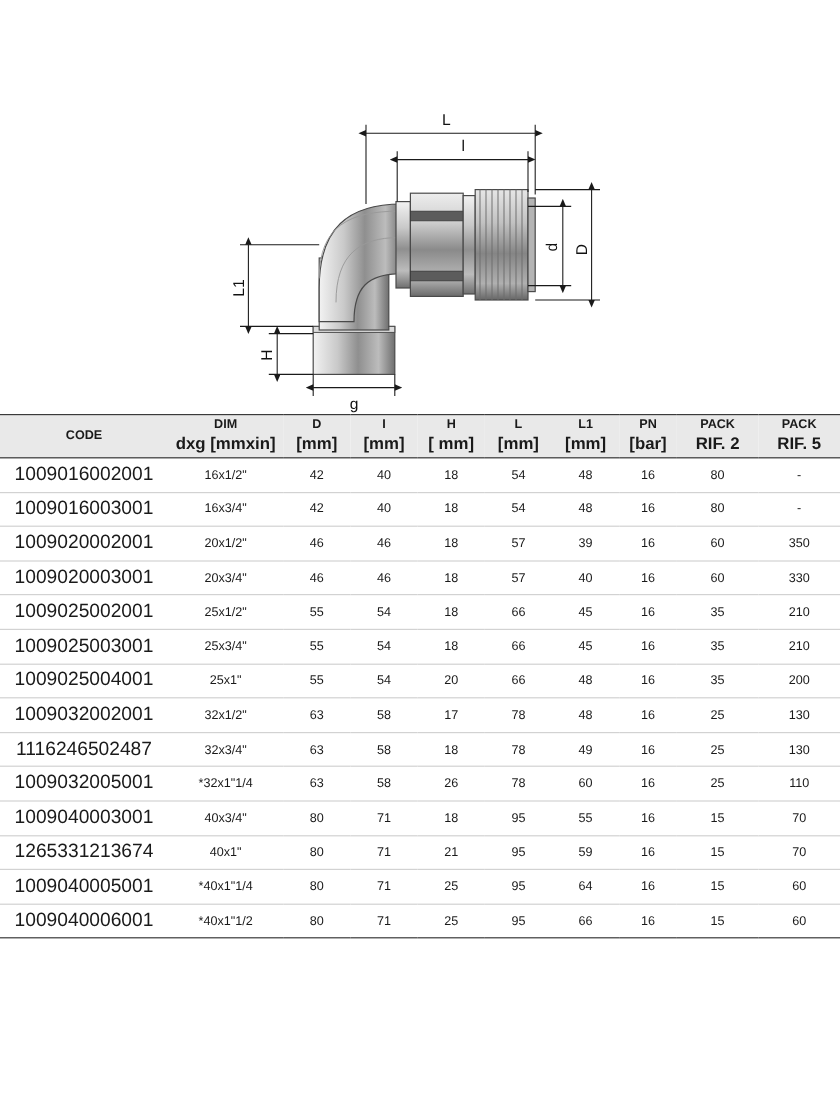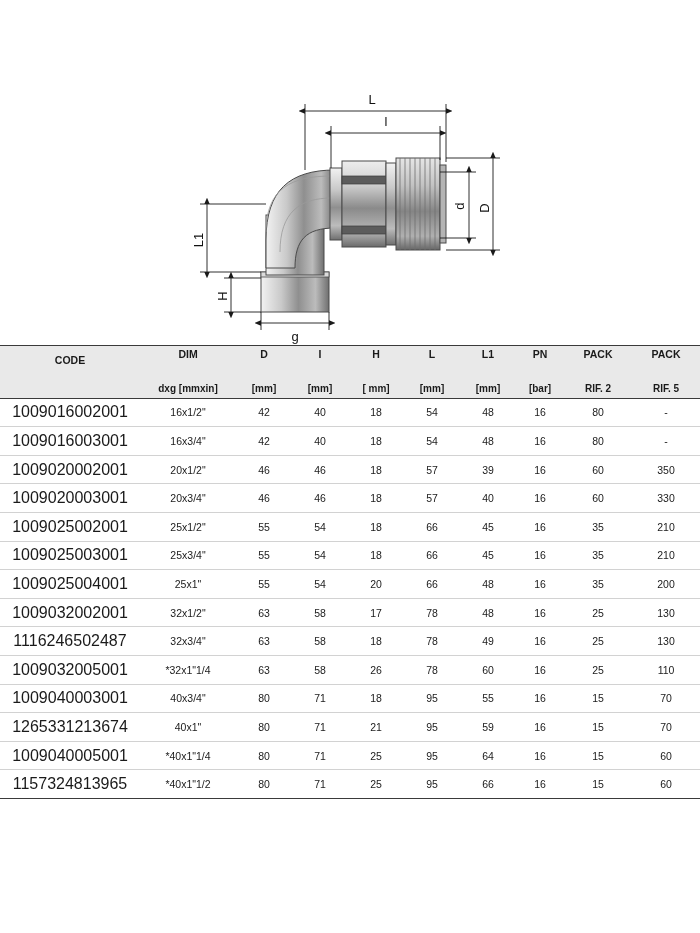--- a/index.html
+++ b/index.html
@@ -49,22 +49,21 @@
     font-weight: bold;
     font-size: 10.5px;
     line-height: 1.25;
     vertical-align: middle;
     text-align: center;
     padding: 2px 1px;
   }
   table.spec thead th .sub {
     display: block;
     font-weight: bold;
-    font-size: 10px;
-    margin-top: 22px;
+    font-size: 14px;
   }
   table.spec tbody td {
     height: 28.6px;
     border-bottom: 1px solid #d2d2d2;
     text-align: center;
     vertical-align: middle;
     font-size: 10.5px;
     padding: 0 1px;
   }
   table.spec tbody tr:last-child td {
@@ -425,21 +424,21 @@
             <td>80</td>
             <td>71</td>
             <td>25</td>
             <td>95</td>
             <td>64</td>
             <td>16</td>
             <td>15</td>
             <td>60</td>
           </tr>
           <tr>
-            <td class="code">1157324813965</td>
+            <td class="code">1009040006001</td>
             <td>*40x1"1/2</td>
             <td>80</td>
             <td>71</td>
             <td>25</td>
             <td>95</td>
             <td>66</td>
             <td>16</td>
             <td>15</td>
             <td>60</td>
           </tr>

